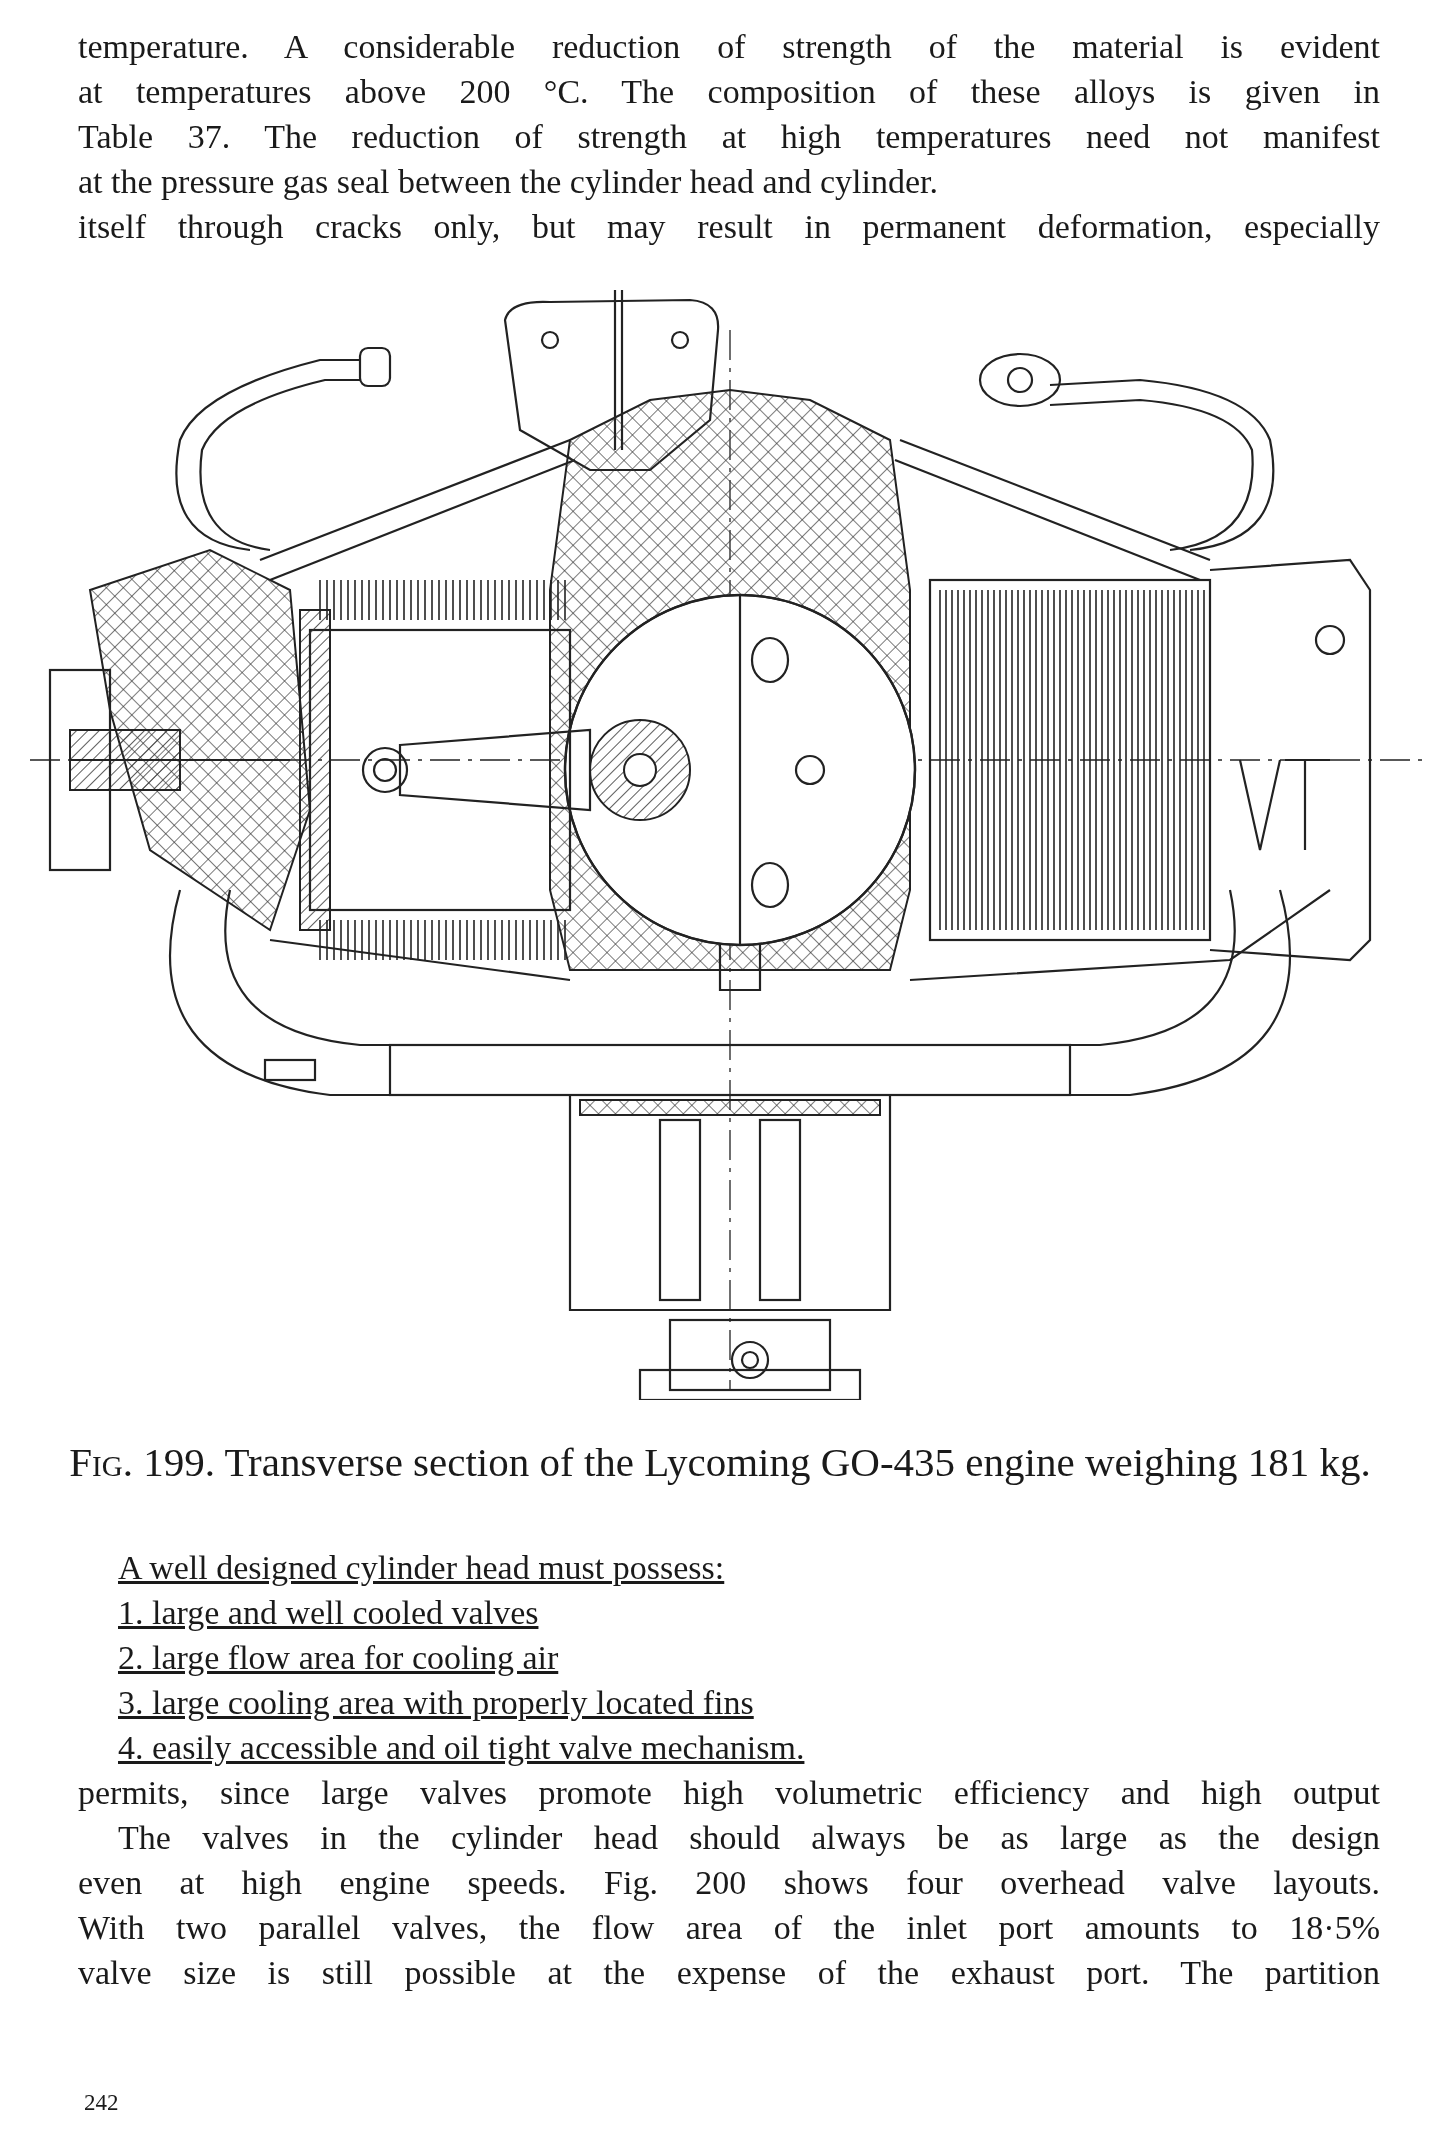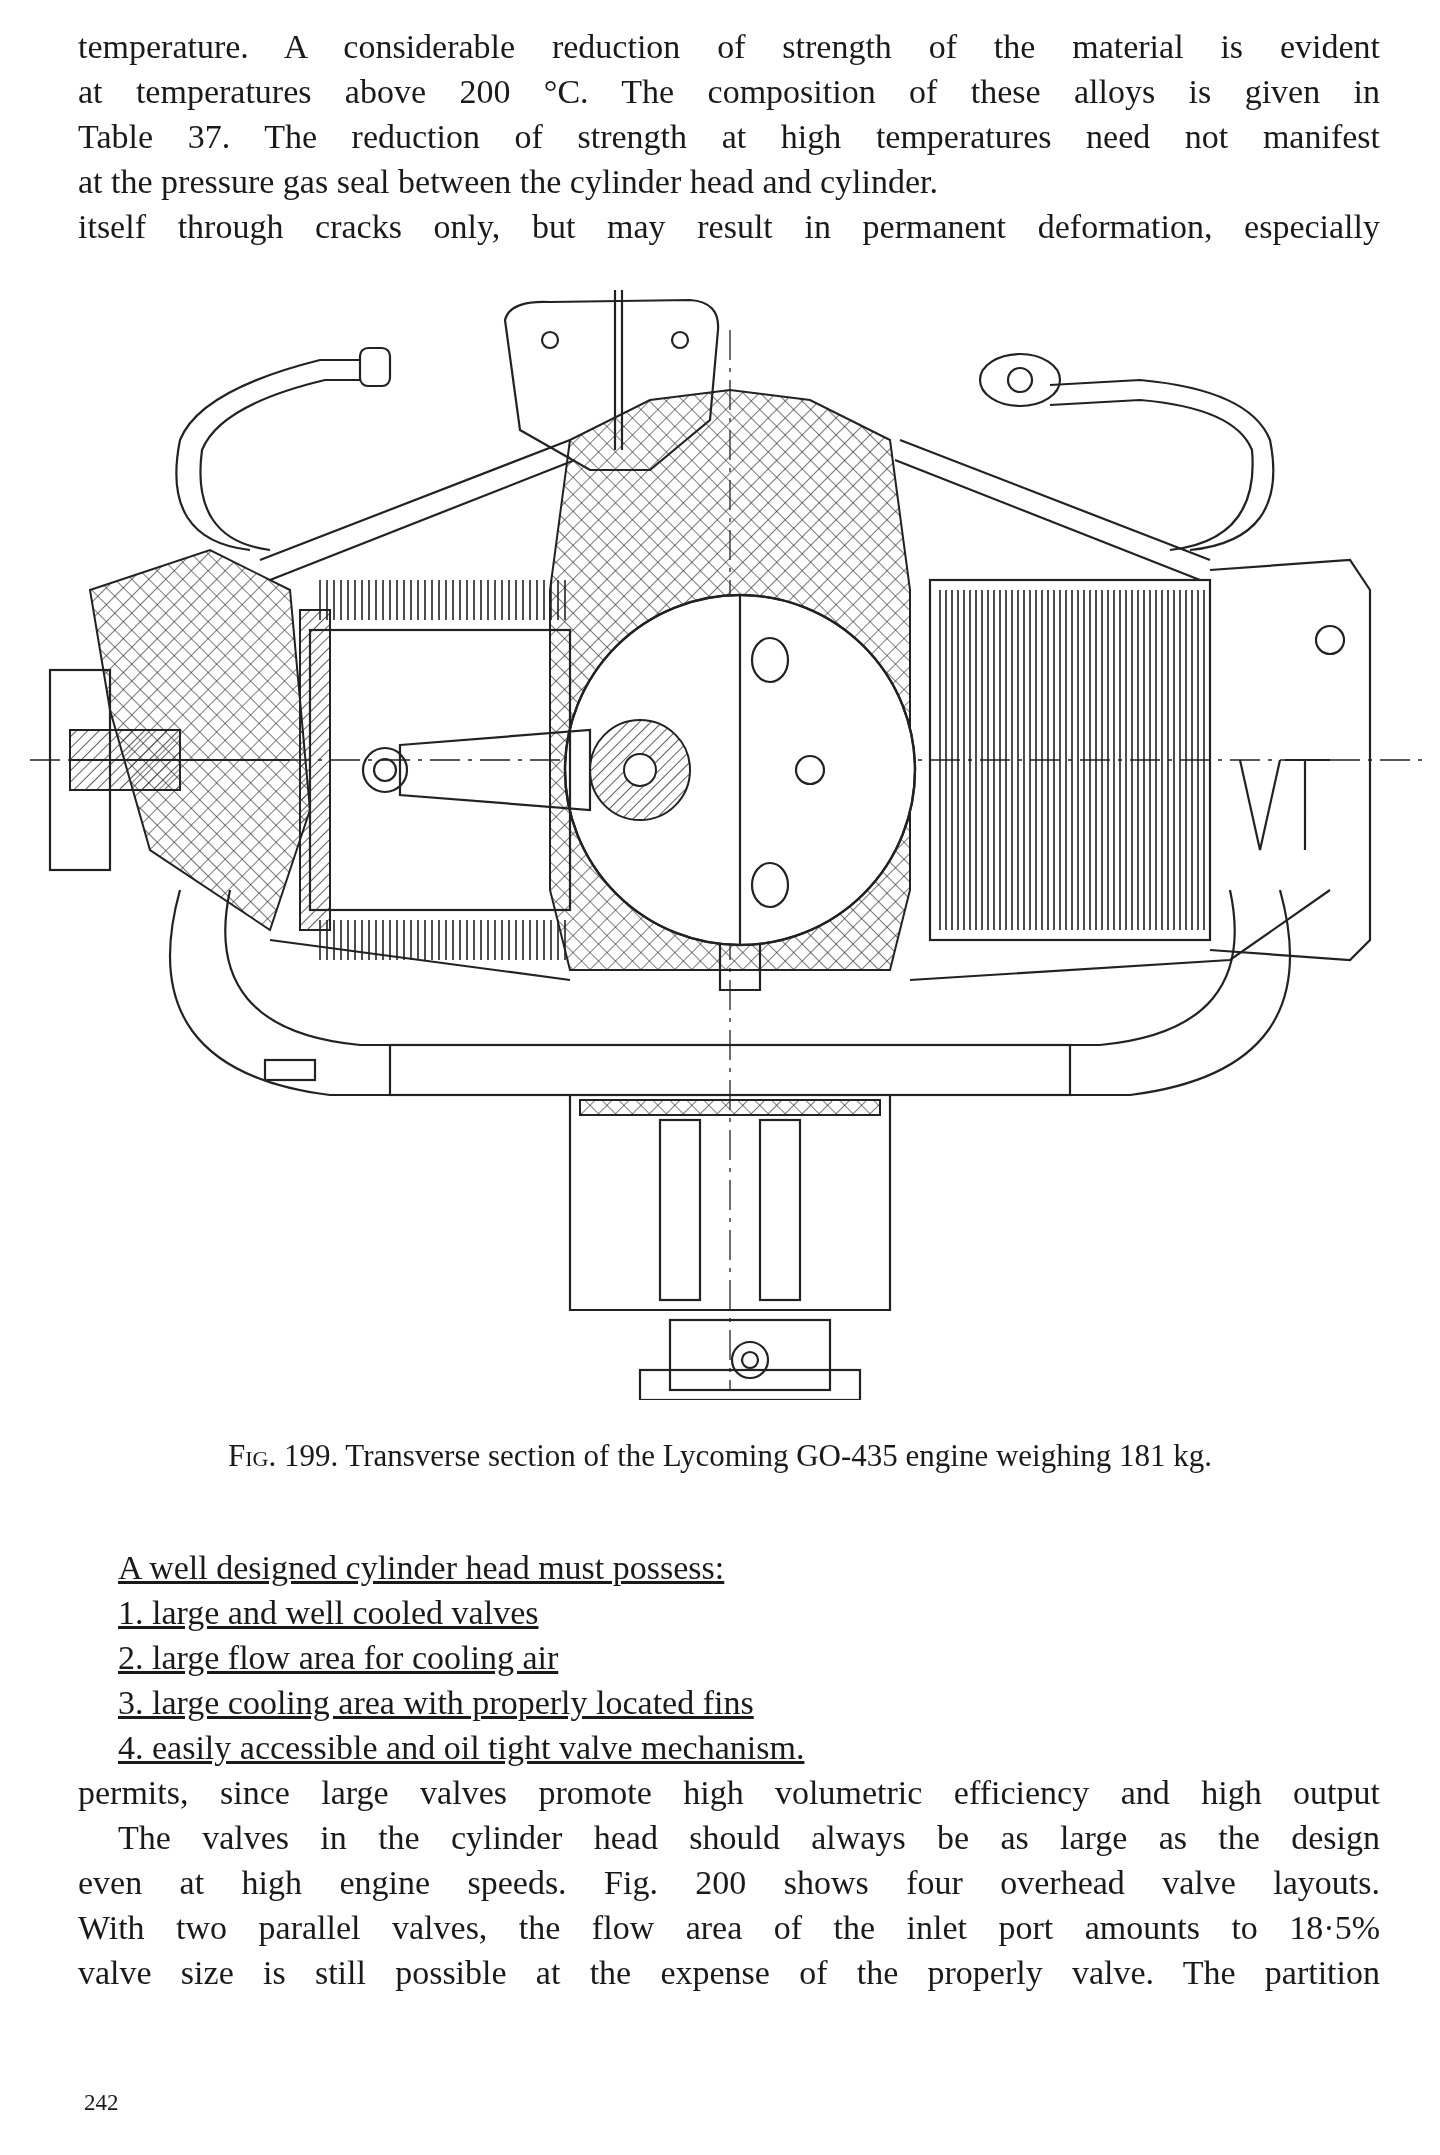--- a/index.html
+++ b/index.html
@@ -7,21 +7,21 @@
     width: 1440px; height: 2155px; position: relative; overflow: hidden;
     font-family: "Liberation Serif", "DejaVu Serif", serif;
     color: #1a1a1a;
   }
   .page { position: absolute; left: 0; top: 0; width: 1440px; height: 1984px; }
   .block { position: absolute; left: 78px; width: 1302px; font-size: 34px; line-height: 45px; }
   .line { display: block; white-space: nowrap; }
   .justify { text-align: justify; text-align-last: justify; }
   #intro { top: 24px; }
   #figure { position: absolute; left: 30px; top: 290px; width: 1400px; height: 1110px; }
-  #caption { position: absolute; top: 1438px; left: 0; width: 1440px; text-align: center; font-size: 31px; }
+  #caption { position: absolute; top: 1438px; left: 0; width: 1440px; text-align: center; font-size: 41px; }
   #caption .fig-label { font-variant: small-caps; }
   #list-block { top: 1545px; }
   #list-block .indent { padding-left: 40px; text-decoration: underline; }
   #para2 { top: 1770px; }
   #para2 .first { text-indent: 40px; }
   #page-number { position: absolute; left: 84px; top: 2090px; font-size: 23px; }
   svg .s { fill: none; stroke: #222; stroke-width: 2.2; }
   svg .t { fill: none; stroke: #222; stroke-width: 1.3; }
   svg .h { fill: url(#hatch); stroke: #222; stroke-width: 2; }
   svg .x { fill: url(#cross); stroke: #222; stroke-width: 2; }
@@ -276,17 +276,17 @@
     <span class="line indent">2. large flow area for cooling air</span>
     <span class="line indent">3. large cooling area with properly located fins</span>
     <span class="line indent">4. easily accessible and oil tight valve mechanism.</span>
   </div>
 
   <div id="para2" class="block">
     <span class="line justify">permits, since large valves promote high volumetric efficiency and high output</span>
     <span class="line justify first">The valves in the cylinder head should always be as large as the design</span>
     <span class="line justify">even at high engine speeds. Fig. 200 shows four overhead valve layouts.</span>
     <span class="line justify">With two parallel valves, the flow area of the inlet port amounts to 18·5%</span>
-    <span class="line justify">valve size is still possible at the expense of the properly valve. The partition</span>
+    <span class="line justify">valve size is still possible at the expense of the exhaust port. The partition</span>
   </div>
 
   <div id="page-number">242</div>
 </div>
 
 </body></html>

